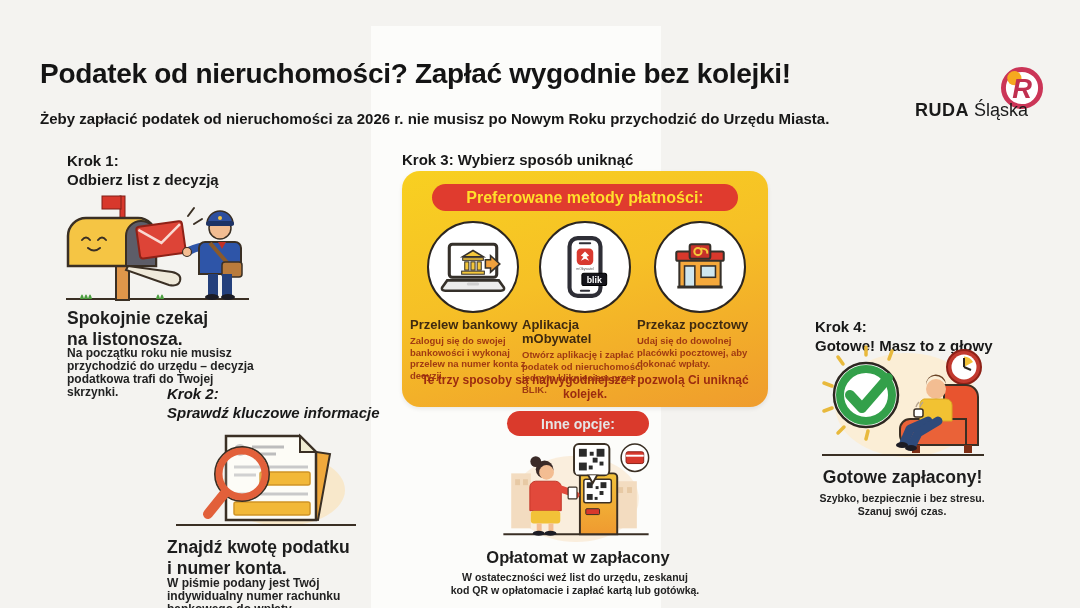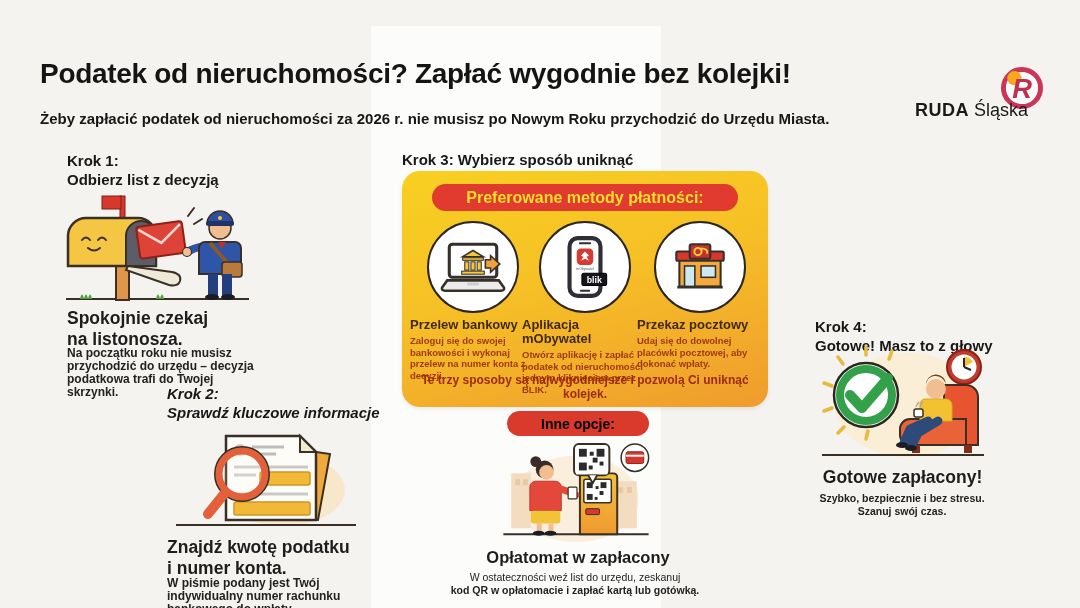--- a/index.html
+++ b/index.html
@@ -20,21 +20,21 @@
         background:#e03b2e;border-radius:14px;display:flex;align-items:center;justify-content:center;
         font-size:16px;font-weight:800;color:#ffdf2b;}
   .method{position:absolute;top:50px;width:126px;text-align:left;}
   .method .circle{width:88px;height:88px;border-radius:50%;background:#fff;border:2.5px solid #2c2620;
         margin:0 auto;display:flex;align-items:center;justify-content:center;}
   .method .m-title{font-size:13px;font-weight:800;color:#3f2a10;margin-top:5px;line-height:14px;}
   .method .m-desc{font-size:9.5px;font-weight:700;color:#a03a12;line-height:11.5px;margin-top:3px;}
   .box-footer{position:absolute;left:0;right:0;bottom:6px;text-align:center;
         font-size:12px;font-weight:800;color:#9c2c10;}
   .pill2{position:absolute;left:507px;top:411px;width:142px;height:25px;background:#da3a2c;border-radius:13px;
-        display:flex;align-items:center;justify-content:center;font-size:14px;font-weight:800;color:#000000;}
+        display:flex;align-items:center;justify-content:center;font-size:14px;font-weight:800;color:#e5e5e5;}
   .small-note{font-size:10.5px;color:#222;line-height:13px;}
   .logo-text{font-size:18px;color:#1a1a1a;white-space:nowrap;}
   .logo-text b{font-weight:800;letter-spacing:0.5px;}
 </style>
 </head>
 <body>
 
 <div class="canvas">
   <div class="band"></div>
 
@@ -238,21 +238,21 @@
       <path d="M66,48 q14,4 22,8" stroke="#e2493b" stroke-width="7" fill="none" stroke-linecap="round"></path>
       <rect x="80" y="48" width="9" height="12" rx="1" fill="#fff" stroke="#3a2f24" stroke-width="1.2"></rect>
       <rect x="42" y="72" width="30" height="13" rx="3" fill="#f2c238"></rect>
       <rect x="48" y="85" width="5" height="9" fill="#f3bd92"></rect>
       <rect x="60" y="85" width="5" height="9" fill="#f3bd92"></rect>
       <ellipse cx="50" cy="95" rx="6" ry="2.5" fill="#1c1c24"></ellipse>
       <ellipse cx="62" cy="95" rx="6" ry="2.5" fill="#1c1c24"></ellipse>
     </svg>
   </div>
   <div class="abs center" style="left:458px;top:548px;width:240px;font-size:16.5px;font-weight:800;color:#1d1d1d;">Opłatomat w zapłacony</div>
-  <div class="abs center small-note" style="left:425px;top:571px;width:300px;font-weight:400;text-align:center;">W ostateczności weź list do urzędu, zeskanuj</div>
+  <div class="abs center small-note" style="left:425px;top:571px;width:300px;font-weight:700;text-align:center;">W ostateczności weź list do urzędu, zeskanuj</div>
   <div class="abs center small-note" style="left:425px;top:584px;width:300px;font-weight:700;">kod QR w opłatomacie i zapłać kartą lub gotówką.</div>
 
   <div class="abs step-label" style="left:815px;top:302px;margin-top:15px;">
     <span style="display:block">Krok 4:</span>
     <span style="display:block">Gotowe! Masz to z głowy</span>
   </div>
   <div class="abs" style="left:812px;top:333px;width:180px;height:132px;">
     <svg viewBox="0 0 180 132" width="180" height="132">
       <ellipse cx="95" cy="72" rx="72" ry="52" fill="#fbeed6"></ellipse>
       <line x1="10" y1="122" x2="172" y2="122" stroke="#3a2f24" stroke-width="2"></line>

